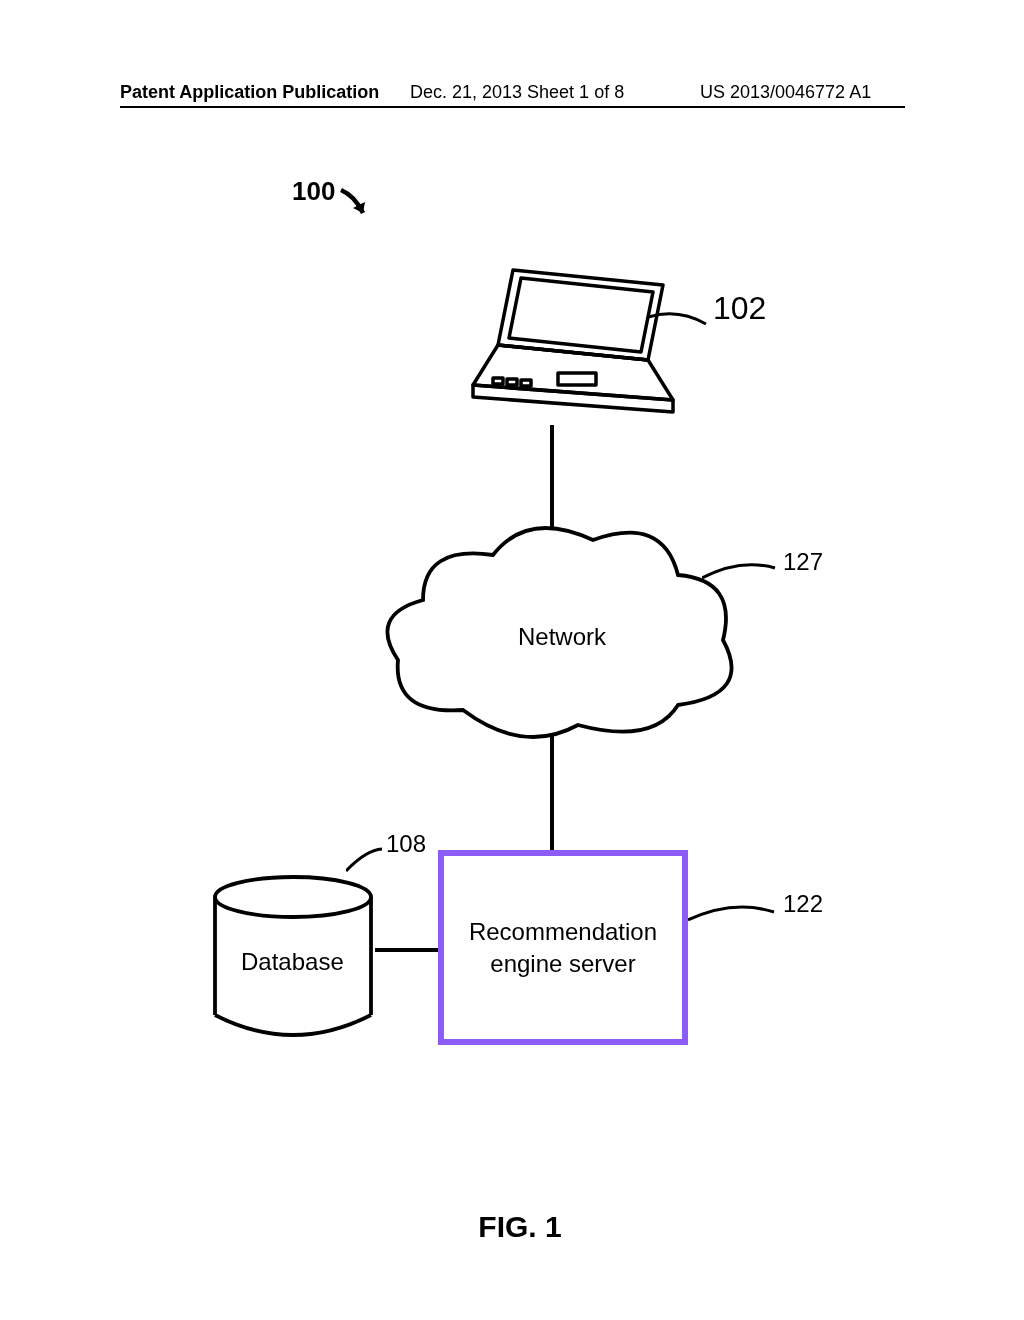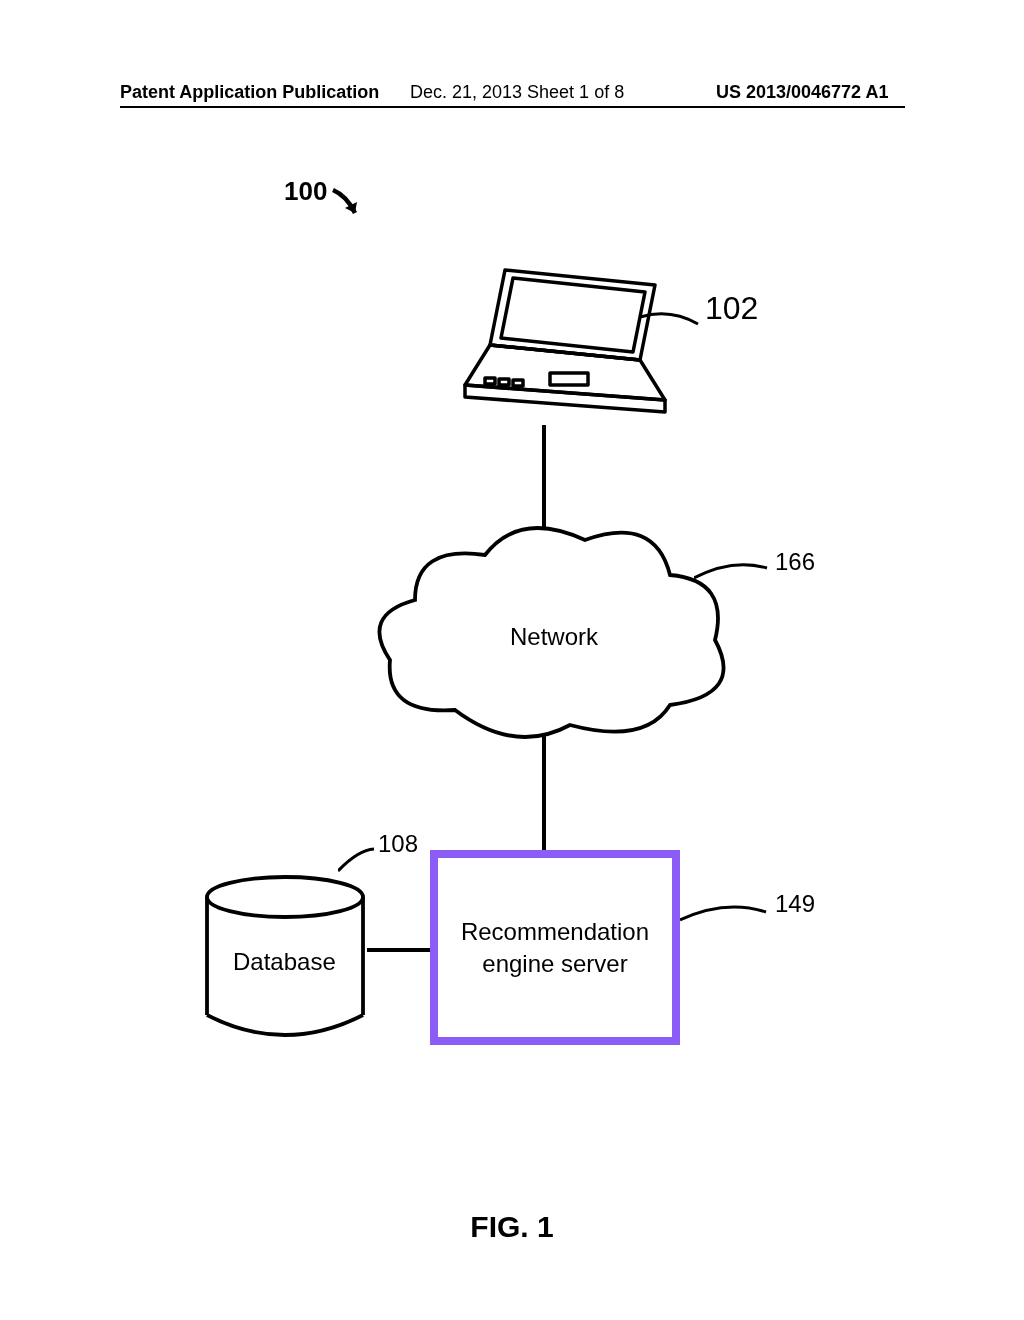--- a/index.html
+++ b/index.html
@@ -28,35 +28,35 @@
     position: absolute;
     left: 120px;
     font-weight: bold;
   }
   .header-mid {
     position: absolute;
     left: 410px;
   }
   .header-right {
     position: absolute;
-    left: 716px;
-    font-weight: bold;
+    left: 700px;
+    font-weight: normal;
   }
   .header-rule {
     position: absolute;
     top: 106px;
     left: 120px;
     width: 785px;
     height: 0;
     border-top: 2px solid #000;
   }
 
   .fig-area {
     position: absolute;
-    left: 0;
+    left: 8px;
     top: 150px;
     width: 820px;
     height: 1000px;
   }
 
   
   .ref100 {
     position: absolute;
     left: 284px;
     top: 26px;
@@ -126,21 +126,21 @@
     background:#000;
   }
 
   
   .server {
     position:absolute;
     left: 430px;
     top: 700px;
     width: 250px;
     height: 195px;
-    border: 8px solid #8b5cf6;
+    border: 6px solid #8b5cf6;
     box-sizing:border-box;
     display:flex;
     align-items:center;
     justify-content:center;
     text-align:center;
     font-size:24px;
     line-height:1.3;
   }
   .ref106 { position:absolute; left: 775px; top: 740px; font-size:24px; }
   .lead106 { position:absolute; left:680px; top:752px; width:88px; height:30px; }
@@ -235,34 +235,34 @@
                Q0 95 55 80
                Q55 25 125 35
                Q160 -10 225 20
                Q295 -5 310 55
                Q370 60 355 120
                Q385 175 310 185
                Q285 225 210 205
                Q155 235 95 190 Z" fill="none" stroke="#000" stroke-width="3.8"></path>
     </svg>
     <div class="cloud-label">Network</div>
-    <div class="ref104">166</div>
+    <div class="ref104">127</div>
     <svg class="lead104" viewBox="0 0 75 30">
       <path d="M0 18 Q38 -2 73 8" fill="none" stroke="#000" stroke-width="3"></path>
     </svg>
 
     <div class="line-cs"></div>
 
     <div class="server">
       <div>
         <span>Recommendation</span><br>
         <span>engine server</span>
       </div>
     </div>
-    <div class="ref106">149</div>
+    <div class="ref106">122</div>
     <svg class="lead106" viewBox="0 0 88 30">
       <path d="M0 18 Q45 -3 86 10" fill="none" stroke="#000" stroke-width="3"></path>
     </svg>
 
     <svg class="db" viewBox="0 0 170 165">
       <ellipse cx="85" cy="22" rx="78" ry="20" fill="none" stroke="#000" stroke-width="3.8"></ellipse>
       <path d="M7 22 L7 140" fill="none" stroke="#000" stroke-width="3.8"></path>
       <path d="M163 22 L163 140" fill="none" stroke="#000" stroke-width="3.8"></path>
       <path d="M7 140 Q85 180 163 140" fill="none" stroke="#000" stroke-width="3.8"></path>
     </svg>

